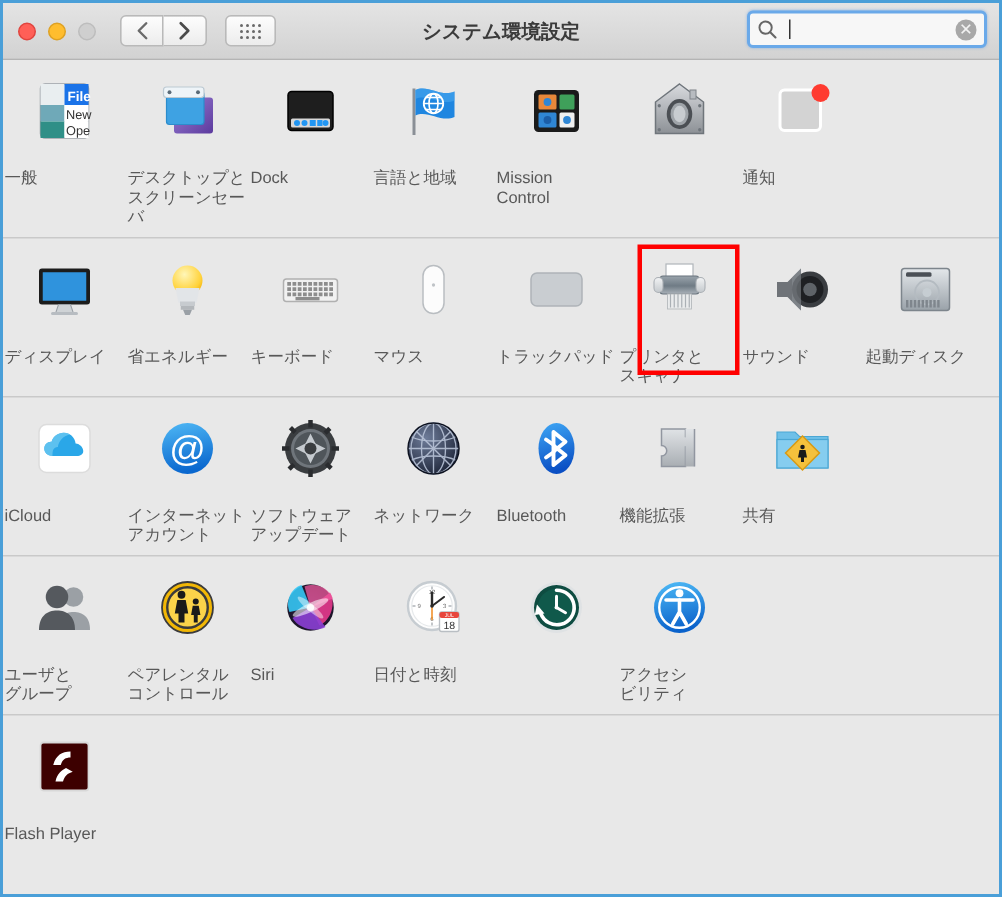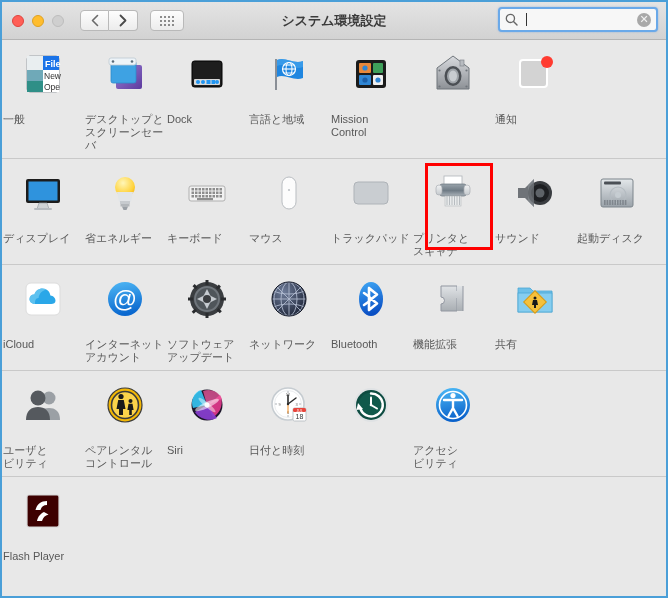--- a/index.html
+++ b/index.html
@@ -698,21 +698,21 @@
               <circle cx="27" cy="14" r="6.5"></circle>
               <path d="M16 36 C16 27 21 24 27 24 C33 24 38 27 38 36 Z"></path>
             </g>
             <g fill="#55595e">
               <circle cx="16" cy="14" r="7.5"></circle>
               <path d="M4 36 C4 26.5 9.5 23 16 23 C22.5 23 28 26.5 28 36 Z"></path>
             </g>
           </svg>
         </div>
         <div class="label">ユーザと
-ビリティ</div>
+グループ</div>
       </div>
 
       <div class="pane">
         <div class="icon-box">
           <svg class="ico" viewBox="0 0 42 42">
             <circle cx="21" cy="21" r="17" fill="#f2b705" stroke="#3b3b3b" stroke-width="1.2"></circle>
             <circle cx="21" cy="21" r="13.5" fill="#fbd34a" stroke="#3b3b3b" stroke-width="1.6"></circle>
             <g fill="#1a1a1a">
               <circle cx="17" cy="12.5" r="2.6"></circle>
               <path d="M14.2 16 L19.8 16 L21.5 25 L19 25 L19 31 L15 31 L15 25 L12.5 25 Z"></path>

